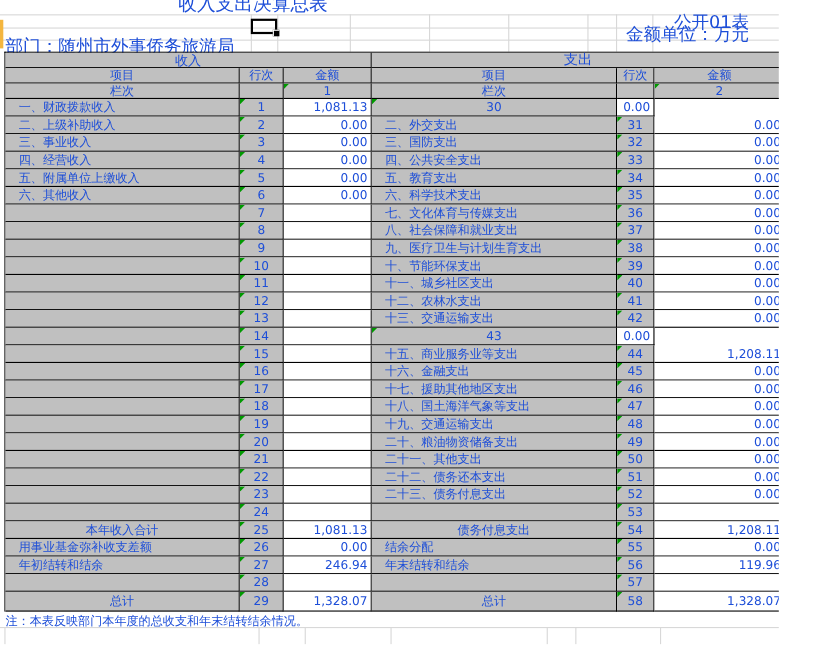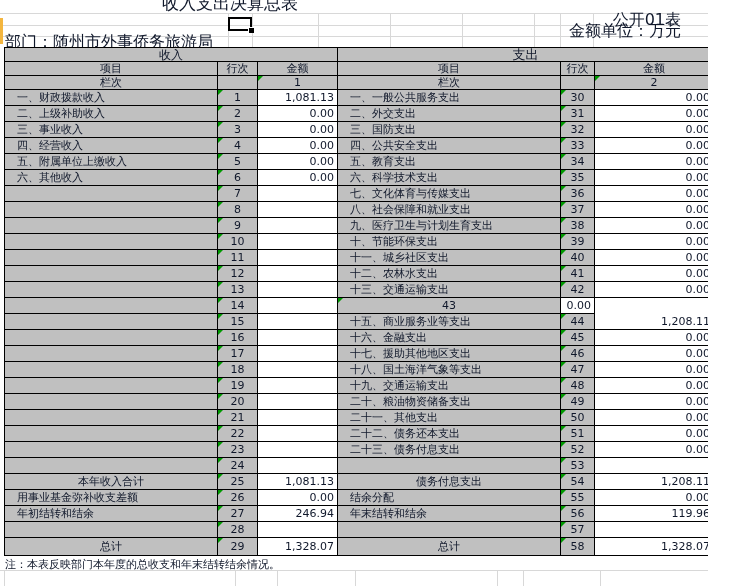--- a/index.html
+++ b/index.html
@@ -1,17 +1,17 @@
 <!DOCTYPE html>
 <html><head>
 <meta charset="utf-8">
 <style>
   html,body{margin:0;padding:0;background:#fff;}
   #screen{position:relative;width:708px;height:586px;overflow:hidden;background:#ffffff;
-          font-family:"DejaVu Sans","Liberation Sans",sans-serif;color:#0f172a;}
+          font-family:"DejaVu Sans","Liberation Sans",sans-serif;color:#1d4ed8;}
   .gl{position:absolute;background:#d8d8d8;}
   #title{position:absolute;left:140px;top:-8px;width:180px;text-align:center;font-size:17px;white-space:nowrap;}
   .meta{position:absolute;font-size:16px;line-height:12px;white-space:nowrap;}
   #formno{right:27px;top:14px;}
   #unit{right:27px;top:25px;}
   #dept{left:5px;top:36px;}
   #note{left:5px;top:557px;font-size:11px;position:absolute;white-space:nowrap;}
   #rowstrip{position:absolute;left:0;top:18px;width:3px;height:26px;background:#f4b63f;}
   #selcell{position:absolute;left:228px;top:17px;width:24px;height:14px;border:2px solid #000;box-sizing:border-box;background:transparent;}
   #selcell .handle{position:absolute;right:-4px;bottom:-4px;width:5px;height:5px;background:#000;border-left:1px solid #fff;border-top:1px solid #fff;box-sizing:content-box;}
@@ -102,21 +102,20 @@
       </div>
     </div>
     <div id="rows">
         <div class="row h16">
           <div class="cell g item">一、财政拨款收入</div>
           <div class="cell g line">
             <span class="tri"></span>
             <span>1</span>
           </div>
           <div class="cell w amt">1,081.13</div>
-          <div class="cell g item">一、一般公共服务支出</div>
           <div class="cell g line">
             <span class="tri"></span>
             <span>30</span>
           </div>
           <div class="cell w amt">0.00</div>
         </div>
         <div class="row h16">
           <div class="cell g item">二、上级补助收入</div>
           <div class="cell g line">
             <span class="tri"></span>

